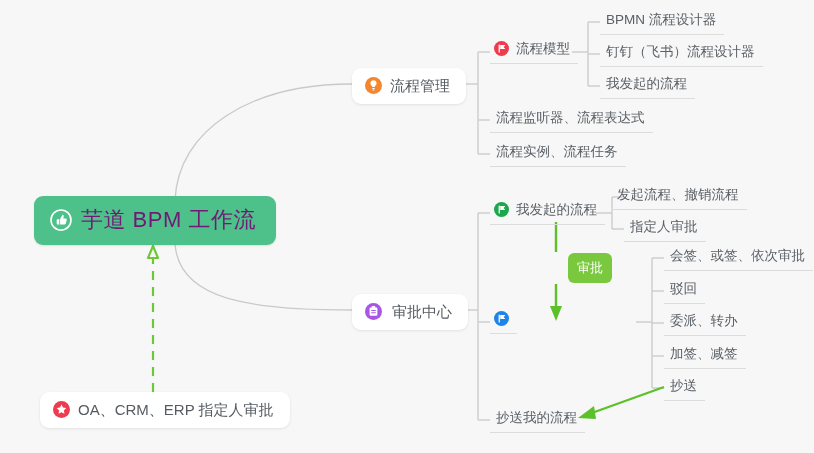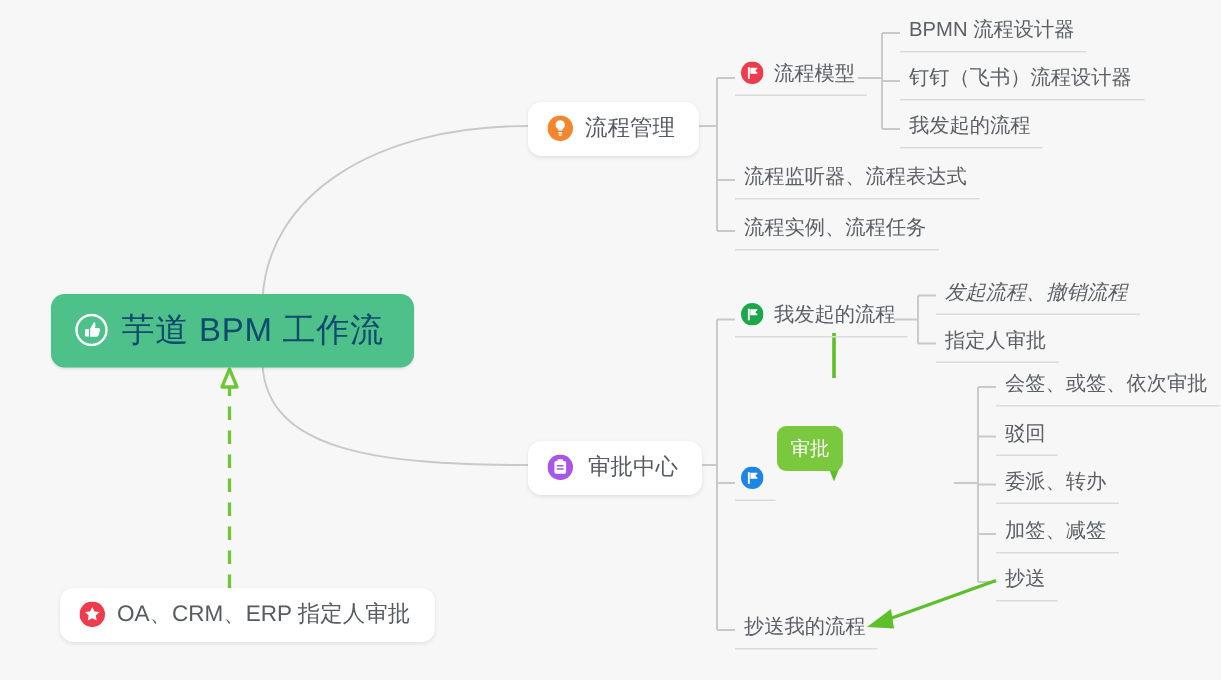--- a/index.html
+++ b/index.html
@@ -17,21 +17,21 @@
   .root-node{
     position:absolute;
     display:flex;align-items:center;gap:9px;
     background:#4ec08a;
     border-radius:9px;
     padding:13px 20px 14px 16px;
     box-shadow:0 1px 2px rgba(0,0,0,.10);
     white-space:nowrap;
   }
   .root-label{
-    color:#0c4a6e;
+    color:#701a75;
     font-size:22px;
     letter-spacing:.5px;
     line-height:1;
   }
 
   
   .card-node{
     position:absolute;
     display:flex;align-items:center;gap:8px;
     background:#ffffff;
@@ -220,21 +220,21 @@
         <rect x="4.6" y="3.6" width="1.25" height="8" rx=".5" fill="#ffffff"></rect>
         <path d="M6.2 4.1h4.5c.3 0 .45.34.25.56L9.6 6.1l1.35 1.45c.2.22.05.56-.25.56H6.2z" fill="#ffffff"></path>
       </svg>
     </span>
   </div>
 
   <div class="text-node" style="left:490px;top:411px;">
     <span>抄送我的流程</span>
   </div>
 
-  <div class="text-node" style="left:624px;top:188px;font-style:italic;">
+  <div class="text-node" style="left:611px;top:188px;">
     <span>发起流程、撤销流程</span>
   </div>
 
   <div class="text-node" style="left:624px;top:220px;">
     <span>指定人审批</span>
   </div>
 
   <div class="text-node" style="left:664px;top:249px;">
     <span>会签、或签、依次审批</span>
   </div>
@@ -248,21 +248,21 @@
   </div>
 
   <div class="text-node" style="left:664px;top:347px;">
     <span>加签、减签</span>
   </div>
 
   <div class="text-node" style="left:664px;top:379px;">
     <span>抄送</span>
   </div>
 
-  <div class="badge-node" style="left:518px;top:253px;margin-top:31px;">
+  <div class="badge-node" style="left:568px;top:253px;">
     <span>审批</span>
   </div>
 
   <div class="card-node" style="left:40px;top:392px;">
     <span class="ico">
       <svg width="17" height="17" viewBox="0 0 17 17">
         <circle cx="8.5" cy="8.5" r="8.5" fill="#ef3b4e"></circle>
         <path d="M8.5 3.6l1.48 3.0 3.31.48-2.4 2.33.57 3.3-2.96-1.56-2.96 1.56.57-3.3-2.4-2.33 3.31-.48z" fill="#ffffff"></path>
       </svg>
     </span>

